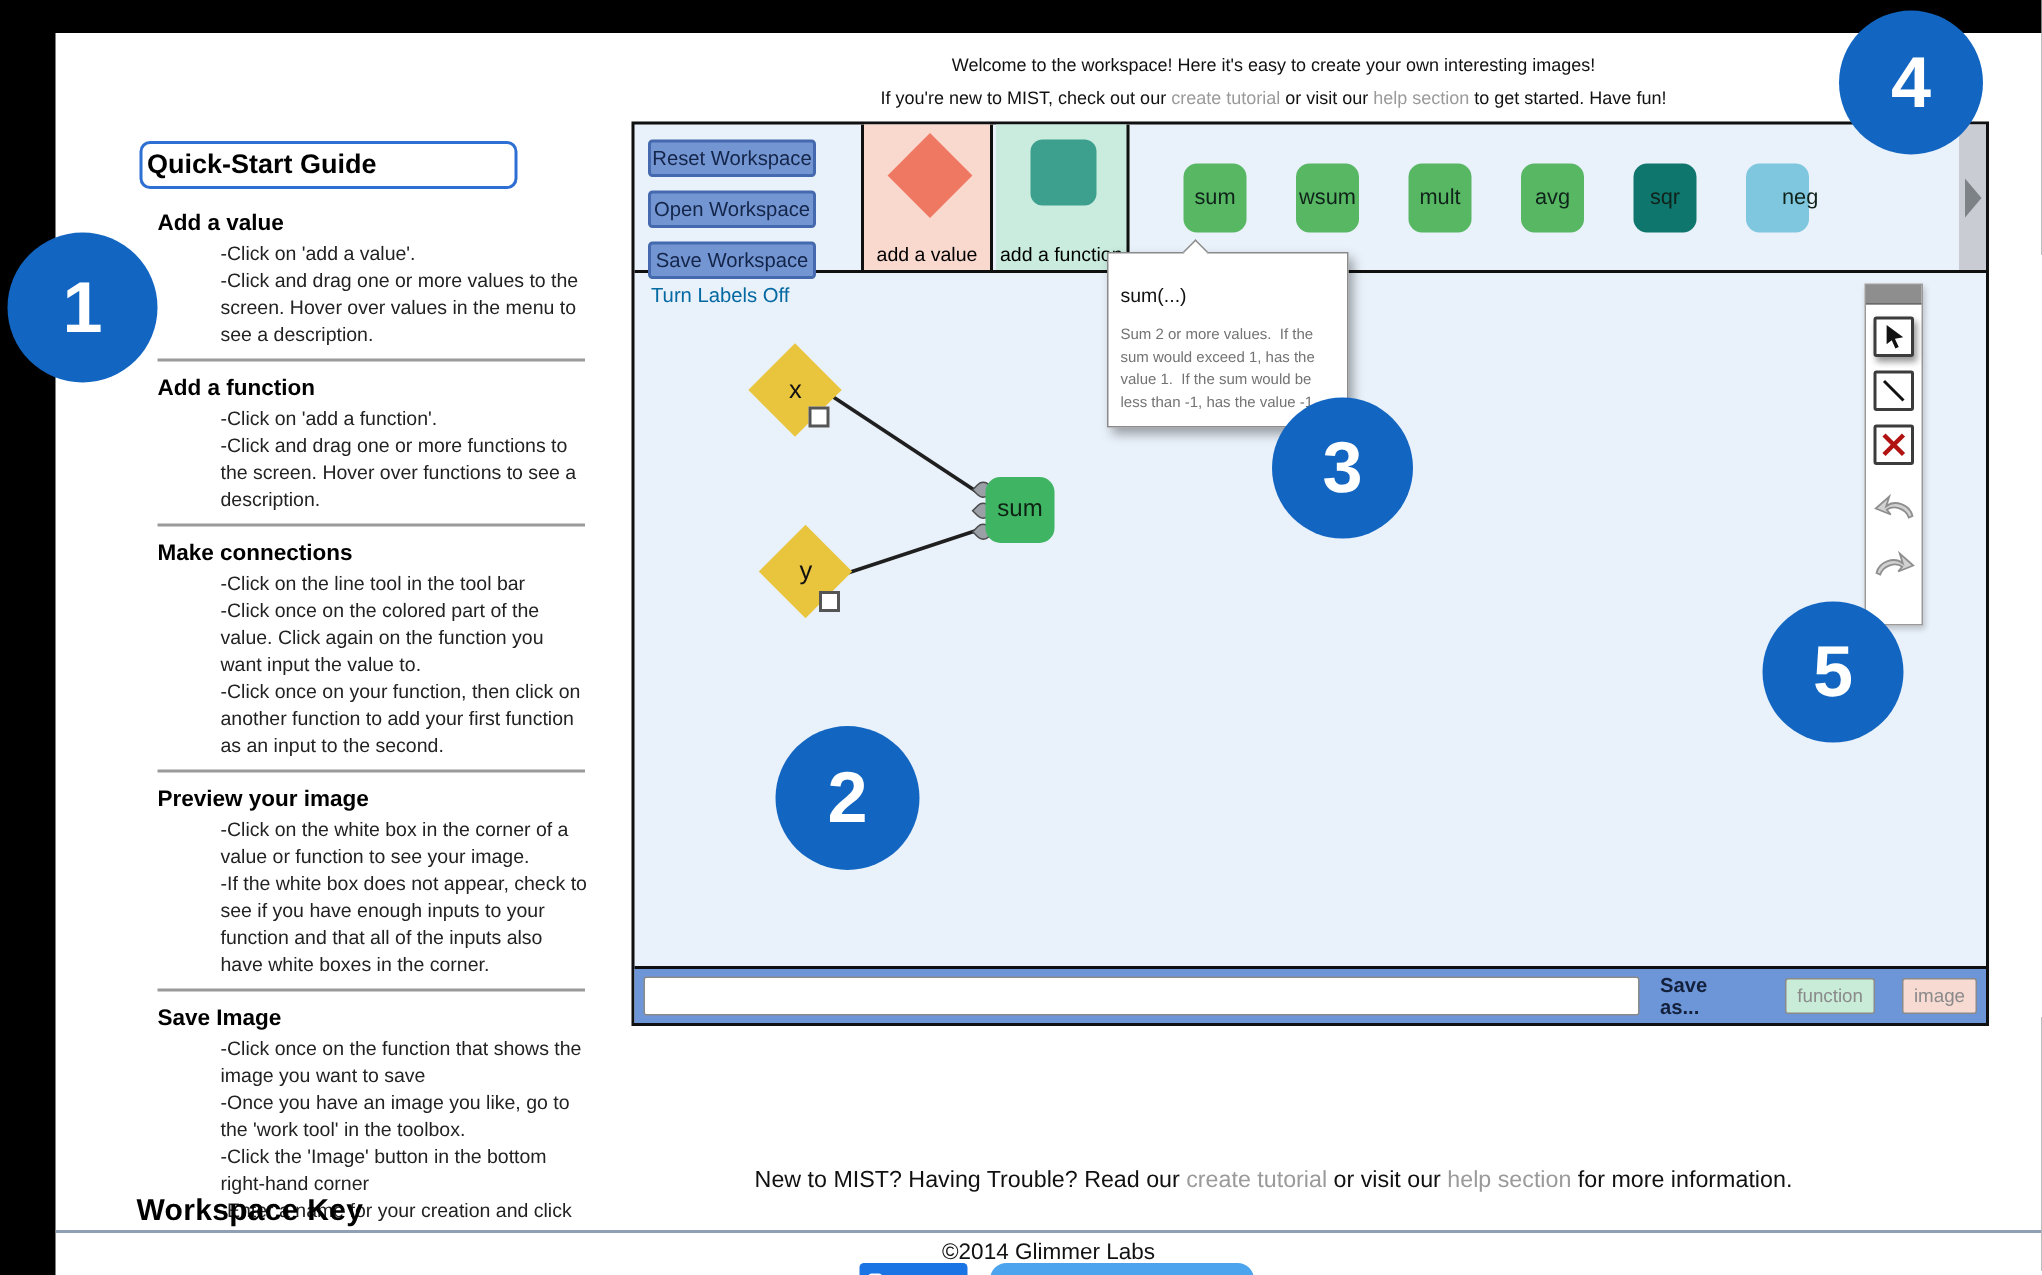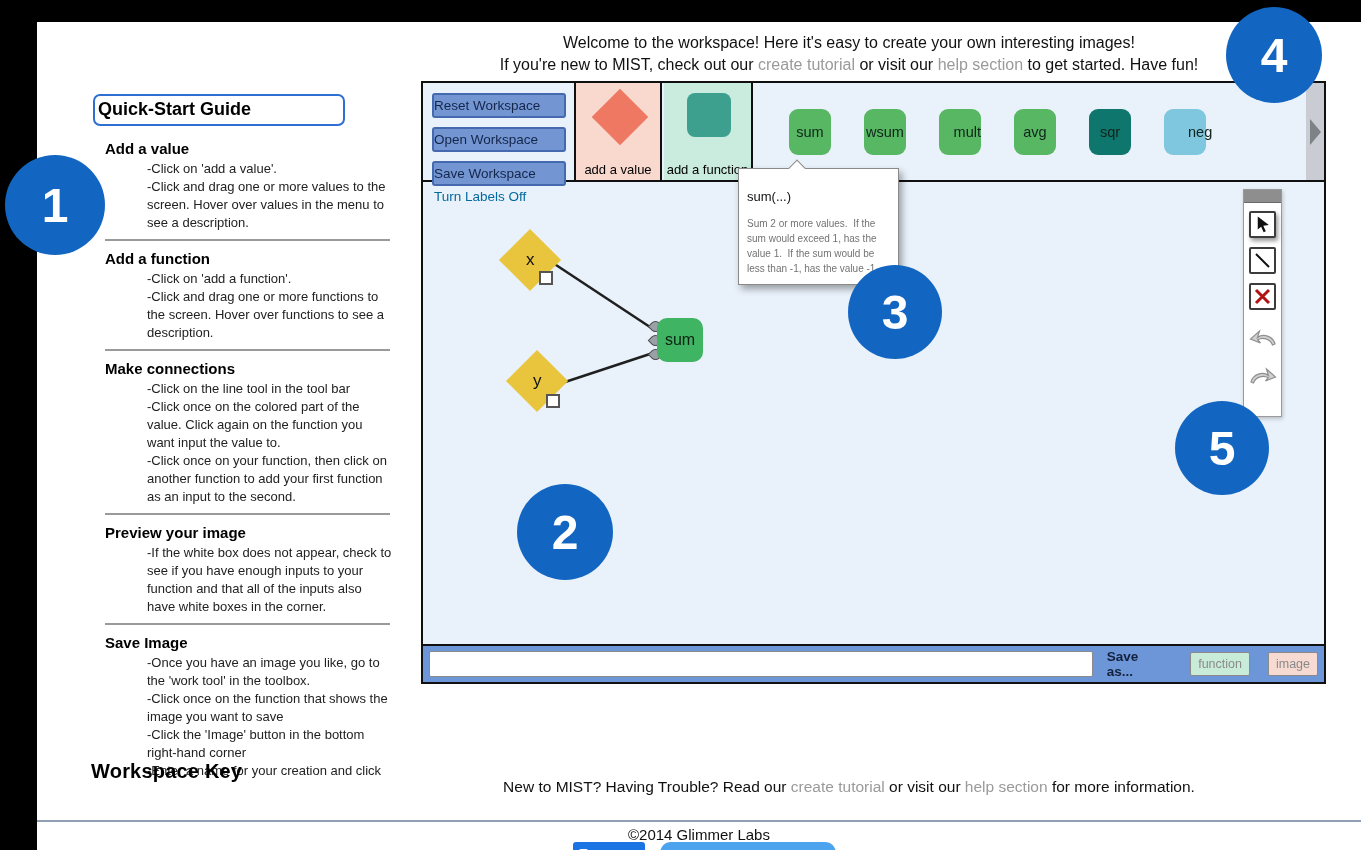--- a/index.html
+++ b/index.html
@@ -4,40 +4,40 @@
 <style>
   * { margin:0; padding:0; box-sizing:border-box; }
   html,body { width:1361px; height:850px; }
   body {
     position:relative; background:#000; overflow:hidden;
     font-family:"Liberation Sans","DejaVu Sans",sans-serif; color:#1a1a1a;
   }
   .page { position:absolute; left:37px; top:22px; width:1324px; height:828px; background:#fff; overflow:hidden; }
 
   
-  .hdr { position:absolute; left:300px; right:0; top:10px; text-align:center; font-size:16px; line-height:22px; color:#111; }
+  .hdr { position:absolute; left:300px; right:0; top:10px; text-align:center; font-size:12px; line-height:22px; color:#111; }
   .hdr a { color:#9a9a9a; text-decoration:none; cursor:pointer; }
 
   
   .sidebar { position:absolute; left:54px; top:72px; width:305px; }
   .qs-title { display:inline-block; margin-left:2px; width:252px; border:2px solid #2d6fd2; border-radius:7px;
               padding:3px 6px 4px 3px; font-size:18px; font-weight:bold; color:#000; background:#fff; }
   .guide { margin-top:14px; }
   .guide h3 { margin:9px 0 3px 14px; font-size:15px; font-weight:bold; color:#000; }
   .guide-lines { margin-left:56px; width:245px; font-size:13px; line-height:18px; color:#222; }
   .guide-lines p { margin:0; }
   .guide-hr { border:none; border-top:2px solid #9a9a9a; margin:7px 0 2px 14px; width:285px; }
   .ws-key { margin:-20px 0 0 0; font-size:20px; font-weight:800; color:#000; letter-spacing:.2px; }
 
   
   .workspace { position:absolute; left:384px; top:59px; width:905px; height:603px;
                border:2px solid #101010; background:#e9f1fa; }
   .wtoolbar { position:relative; height:99px; border-bottom:2px solid #101010; }
   .wbtn-col { position:absolute; left:9px; top:10px; width:132px; }
-  .wbtn { display:block; width:134px; margin-bottom:9px; padding:3px 0; text-align:left;
+  .wbtn { display:block; width:112px; margin-bottom:9px; padding:3px 0; text-align:center;
           background:#7396d3; border:2px solid #4569ae; border-radius:3px;
           font-family:inherit; font-size:13.5px; color:#14254a; cursor:pointer; }
   .cell { position:absolute; top:0; height:97px; text-align:center; }
   .cell-value { left:151px; width:88px; background:#f9d8ce; border-left:2px solid #101010; border-right:2px solid #101010; }
   .cell-func  { left:241px; width:89px; background:#c9ecdf; border-right:2px solid #101010; }
   .cell-label { position:absolute; bottom:3px; width:100%; font-size:13px; color:#000; }
   .diamond-ic { position:absolute; left:24px; top:14px; width:40px; height:40px; background:#ee7861; transform:rotate(45deg); }
   .square-ic  { position:absolute; left:23px; top:10px; width:44px; height:44px; background:#3da08e; border-radius:8px; }
   .func-row { position:absolute; left:345px; top:0; right:18px; height:97px;
               display:flex; align-items:center; gap:33px; padding-left:21px; overflow:hidden; }
@@ -136,29 +136,30 @@
           <div class="guide-lines">
             <p>-Click on the line tool in the tool bar</p>
             <p>-Click once on the colored part of the value. Click again on the function you want input the value to.</p>
             <p>-Click once on your function, then click on another function to add your first function as an input to the second.</p>
           </div>
           <hr class="guide-hr">
         </section>
         <section>
           <h3>Preview your image</h3>
           <div class="guide-lines">
+            <p>-Click on the white box in the corner of a value or function to see your image.</p>
             <p>-If the white box does not appear, check to see if you have enough inputs to your function and that all of the inputs also have white boxes in the corner.</p>
           </div>
           <hr class="guide-hr">
         </section>
         <section>
           <h3>Save Image</h3>
           <div class="guide-lines">
+            <p>-Click once on the function that shows the image you want to save</p>
             <p>-Once you have an image you like, go to the 'work tool' in the toolbox.</p>
-            <p>-Click once on the function that shows the image you want to save</p>
             <p>-Click the 'Image' button in the bottom right-hand corner</p>
             <p>-Enter a name for your creation and click</p>
           </div>
         </section>
       </div>
     <h2 class="ws-key">Workspace Key</h2>
   </div>
 
   <div class="workspace">
 
@@ -175,21 +176,21 @@
       </div>
 
       <div class="cell cell-func">
         <div class="square-ic"></div>
         <div class="cell-label">add a function</div>
       </div>
 
       <div class="func-row">
           <button class="func-btn" style="background: rgb(87, 183, 99);">sum</button>
           <button class="func-btn" style="background: rgb(87, 183, 99);">wsum</button>
-          <button class="func-btn" style="background: rgb(87, 183, 99); text-align: right;">mult</button>
+          <button class="func-btn" style="background: rgb(87, 183, 99);">mult</button>
           <button class="func-btn" style="background: rgb(87, 183, 99);">avg</button>
           <button class="func-btn" style="background: #0f766e;">sqr</button>
           <button class="func-btn" style="background: rgb(127, 198, 223); padding-left: 24px;">neg</button>
         </div>
 
       <div class="scroll-strip">
         <div class="tri"></div>
       </div>
     </div>
 

